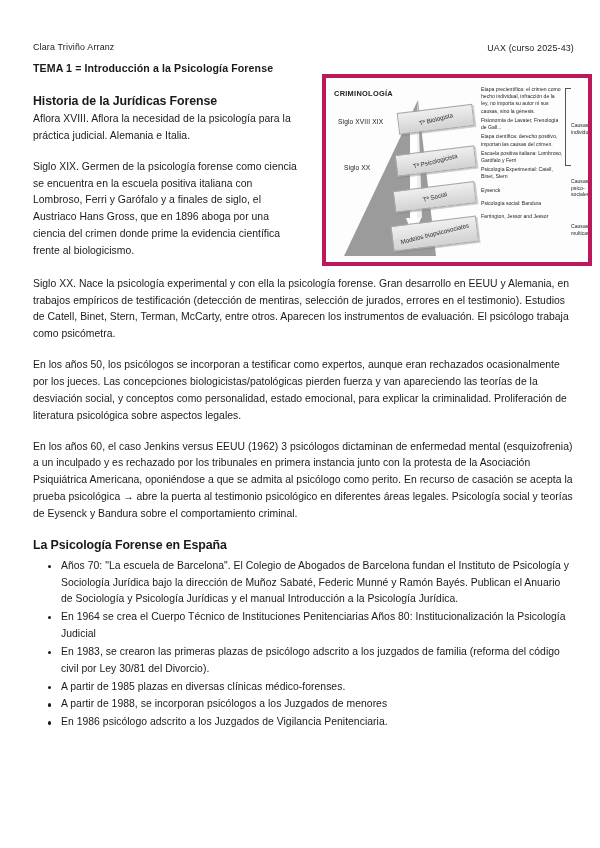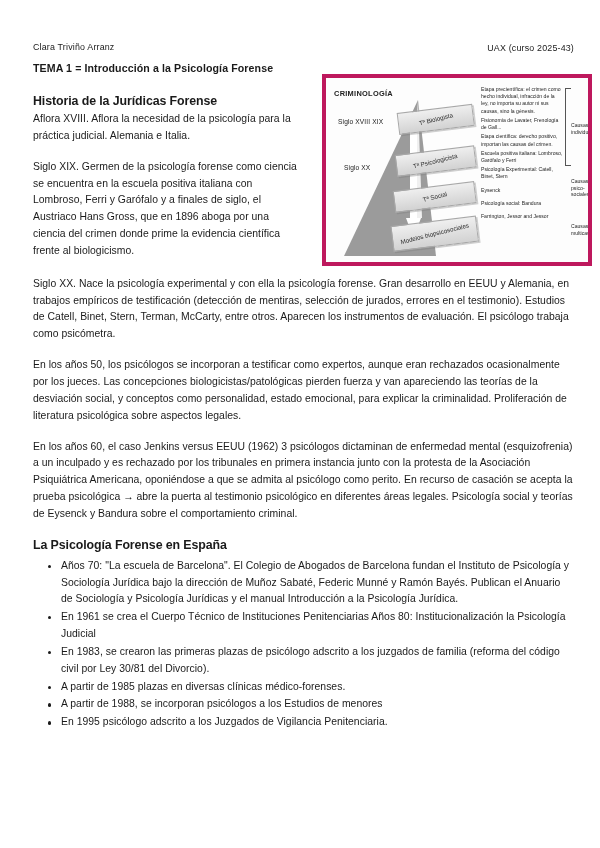--- a/index.html
+++ b/index.html
@@ -246,20 +246,20 @@
   <div class="blockgap"></div>
   <div class="full">
     <p class="para">Siglo XX. Nace la psicología experimental y con ella la psicología forense. Gran desarrollo en EEUU y Alemania, en trabajos empíricos de testificación (detección de mentiras, selección de jurados, errores en el testimonio). Estudios de Catell, Binet, Stern, Terman, McCarty, entre otros. Aparecen los instrumentos de evaluación. El psicólogo trabaja como psicómetra.</p>
     <p class="para">En los años 50, los psicólogos se incorporan a testificar como expertos, aunque eran rechazados ocasionalmente por los jueces. Las concepciones biologicistas/patológicas pierden fuerza y van apareciendo las teorías de la desviación social, y conceptos como personalidad, estado emocional, para explicar la criminalidad. Proliferación de literatura psicológica sobre aspectos legales.</p>
     <p class="para">En los años 60, el caso Jenkins versus EEUU (1962) 3 psicólogos dictaminan de enfermedad mental (esquizofrenia) a un inculpado y es rechazado por los tribunales en primera instancia junto con la protesta de la Asociación Psiquiátrica Americana, oponiéndose a que se admita al psicólogo como perito. En recurso de casación se acepta la prueba psicológica → abre la puerta al testimonio psicológico en diferentes áreas legales. Psicología social y teorías de Eysenck y Bandura sobre el comportamiento criminal.</p>
   </div>
 
   <h2 class="section">La Psicología Forense en España</h2>
   <ul class="bullets">
     <li>Años 70: "La escuela de Barcelona". El Colegio de Abogados de Barcelona fundan el Instituto de Psicología y Sociología Jurídica bajo la dirección de Muñoz Sabaté, Federic Munné y Ramón Bayés. Publican el Anuario de Sociología y Psicología Jurídicas y el manual Introducción a la Psicología Jurídica.</li>
-    <li>En 1961 se crea el Cuerpo Técnico de Instituciones Penitenciarias Años 80: Institucionalización la Psicología Judicial</li>
+    <li>En 1964 se crea el Cuerpo Técnico de Instituciones Penitenciarias Años 80: Institucionalización la Psicología Judicial</li>
     <li>En 1983, se crearon las primeras plazas de psicólogo adscrito a los juzgados de familia (reforma del código civil por Ley 30/81 del Divorcio).</li>
     <li>A partir de 1985 plazas en diversas clínicas médico-forenses.</li>
-    <li>A partir de 1988, se incorporan psicólogos a los Estudios de menores</li>
-    <li>En 1995 psicólogo adscrito a los Juzgados de Vigilancia Penitenciaria.</li>
+    <li>A partir de 1988, se incorporan psicólogos a los Juzgados de menores</li>
+    <li>En 1986 psicólogo adscrito a los Juzgados de Vigilancia Penitenciaria.</li>
   </ul>
 
 </div>
 
 </body></html>

